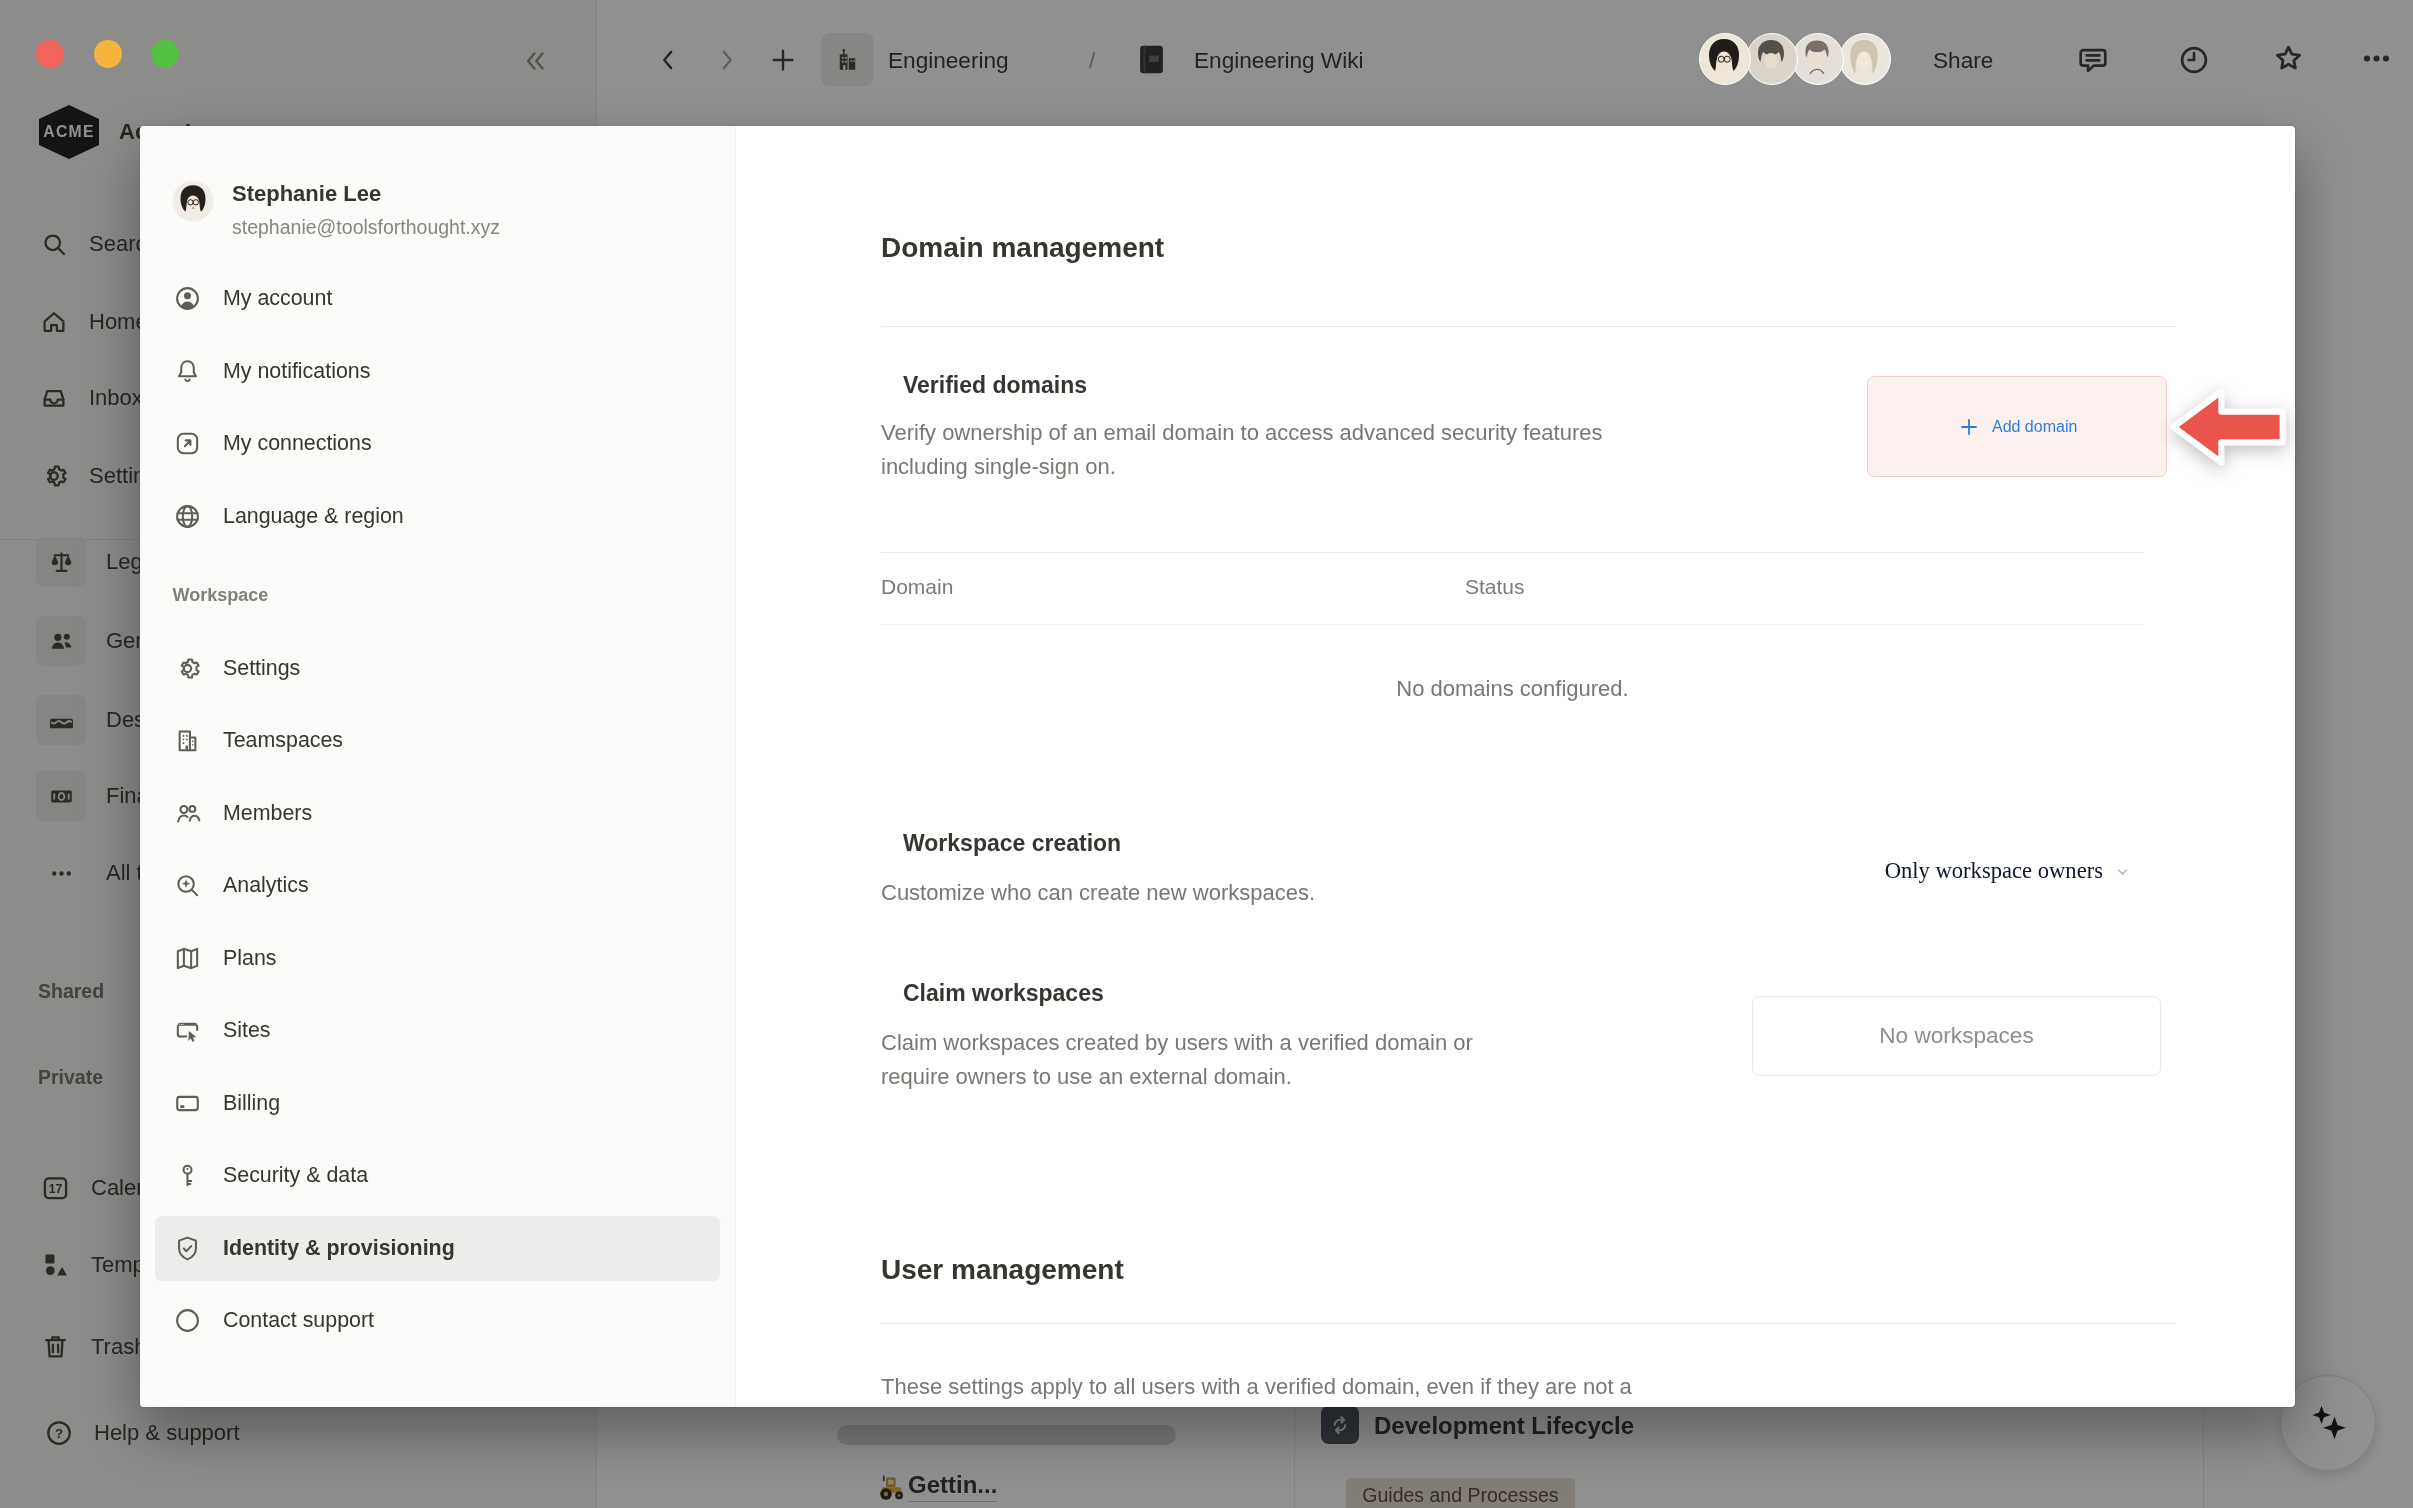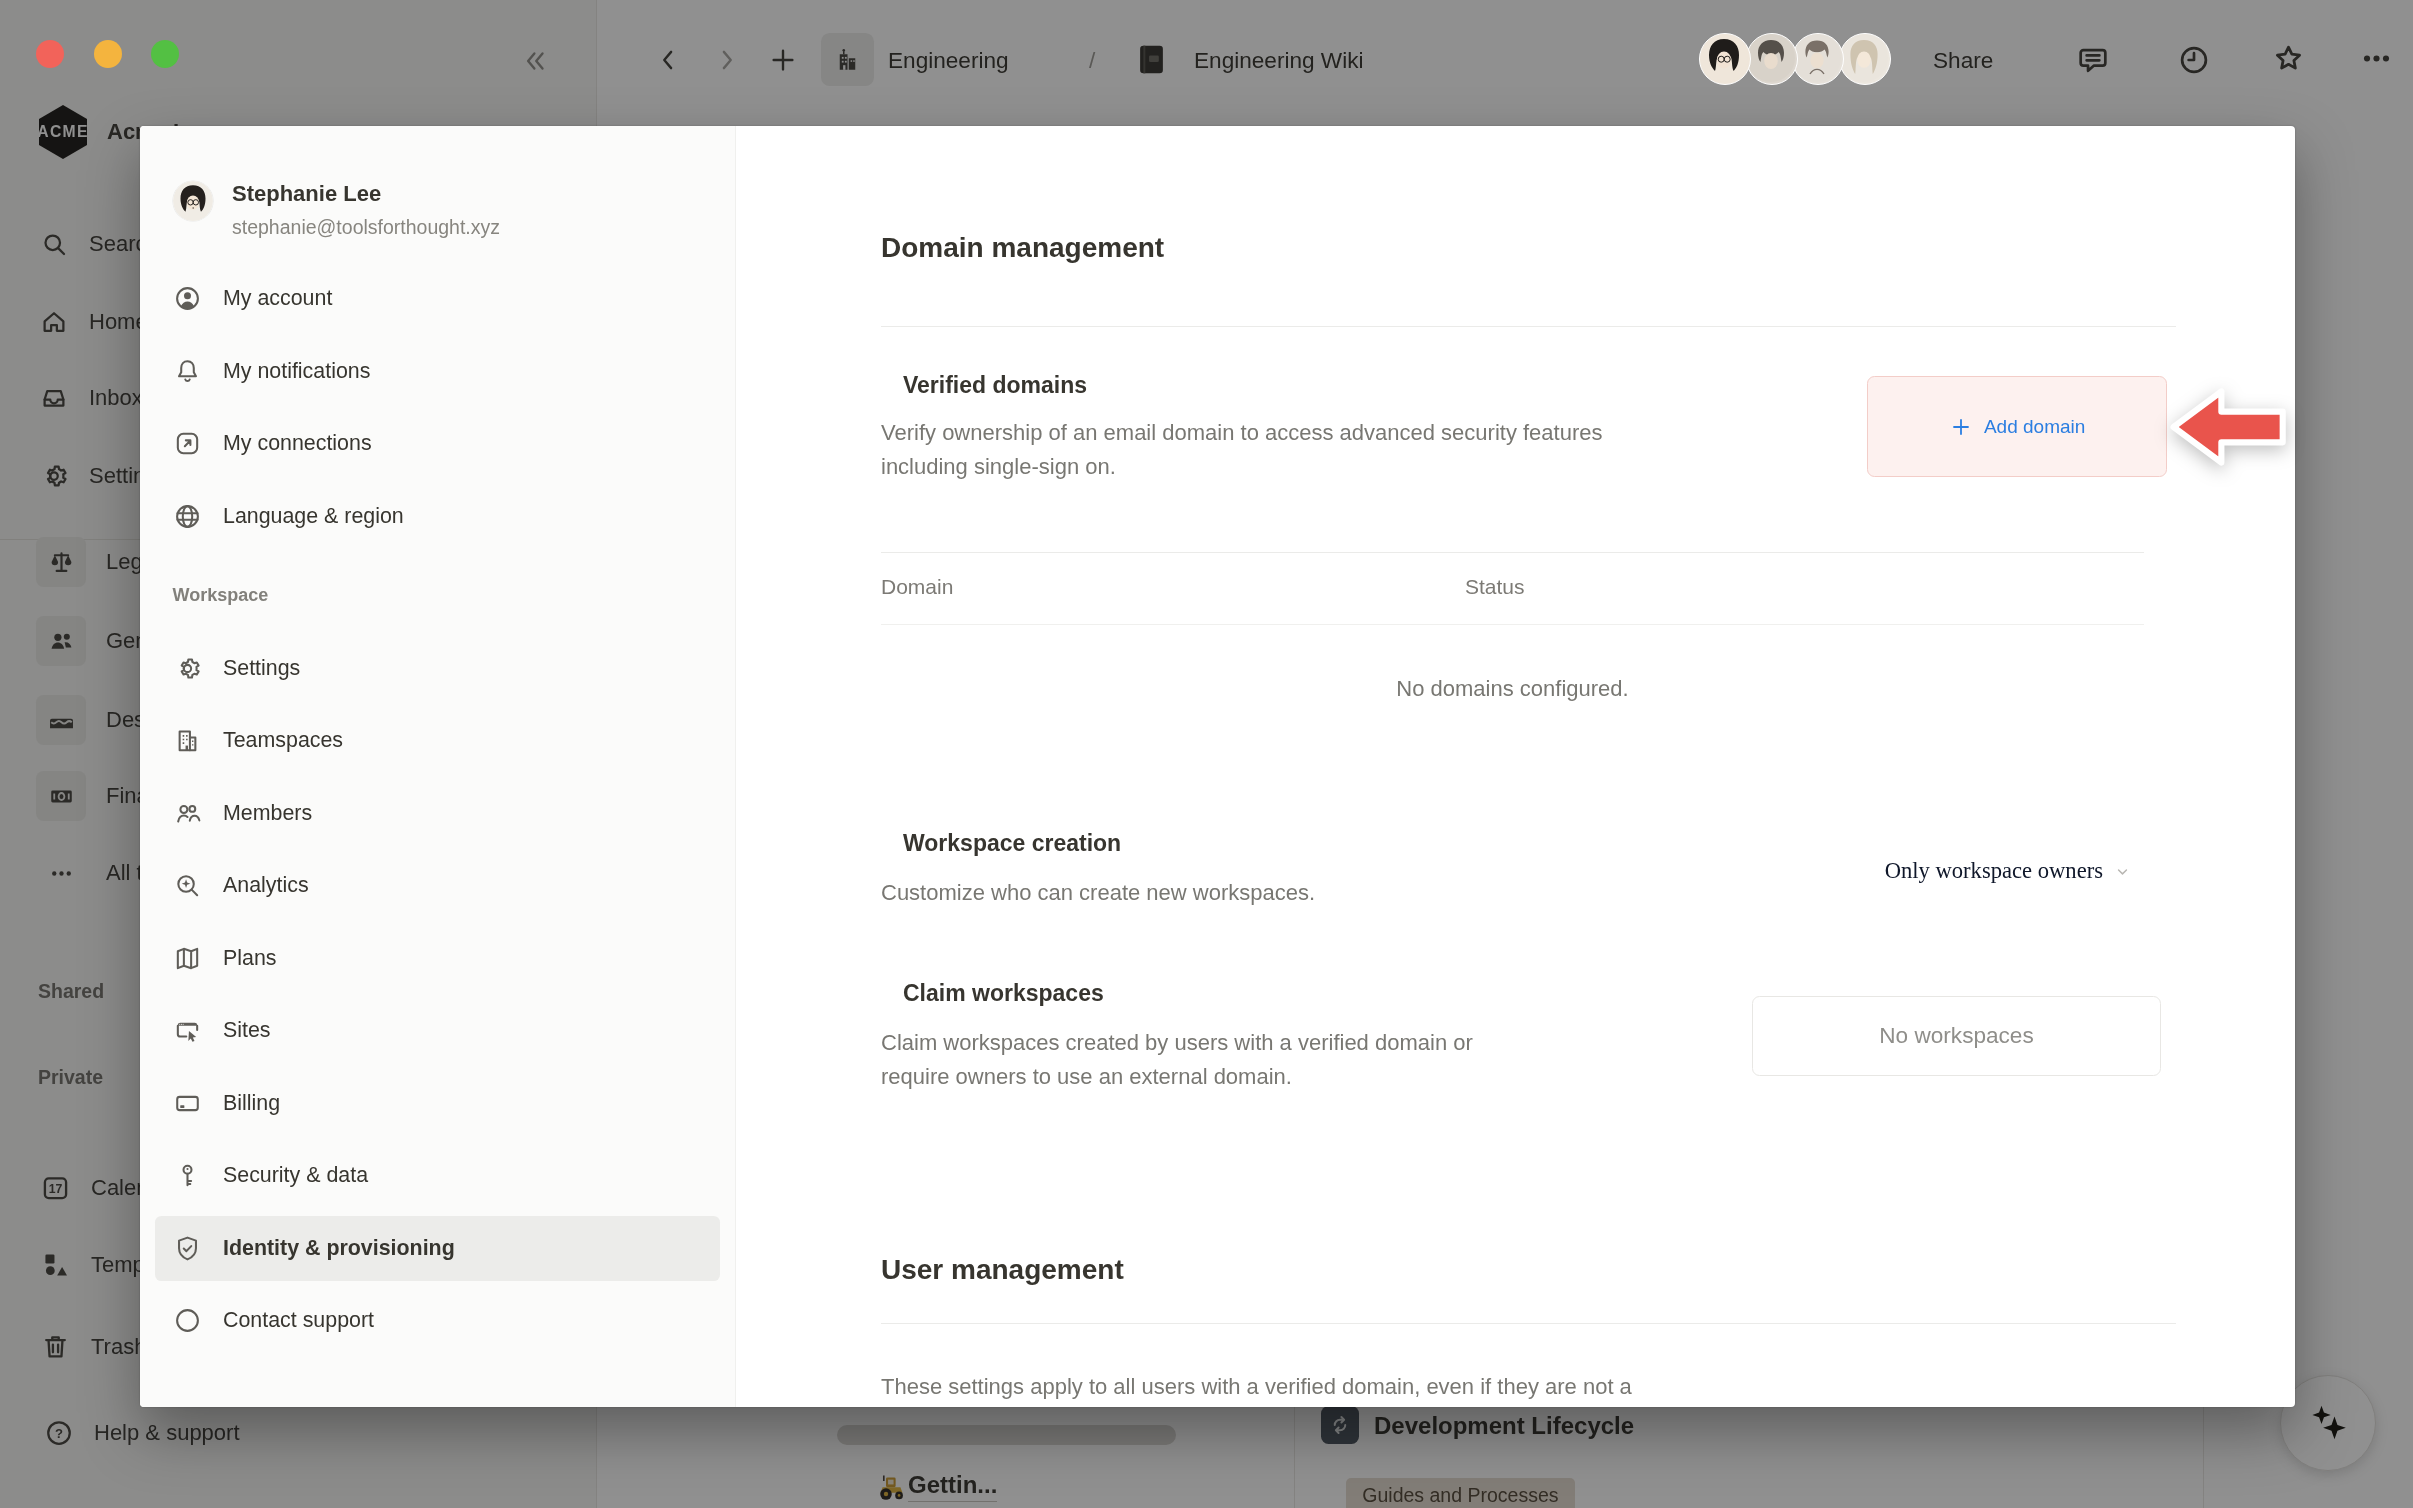--- a/index.html
+++ b/index.html
@@ -7,21 +7,21 @@
   body { font-family:"Liberation Sans","DejaVu Sans",sans-serif; color:#37352f; }
   #stage { position:relative; width:2413px; height:1508px; overflow:hidden; background:#fff; }
 
   
   .app { position:absolute; inset:0; }
   .app-sidebar { position:absolute; left:0; top:0; width:597px; height:1508px; background:#f7f7f5; border-right:0.6px solid #e9e7e4; }
   .sbrow { position:absolute; left:39px; display:flex; align-items:center; gap:20px; }
   .sbrow .lbl { font-size:22px; color:#3f3d38; white-space:nowrap; }
   .sbrow .lbl.bold { font-weight:700; }
   .sb-head { position:absolute; left:38px; font-size:19.5px; font-weight:700; color:#73716c; white-space:nowrap; }
-  .acme-badge { width:48px; height:54px; background:#1d1b18; clip-path:polygon(50% 0,100% 26%,100% 74%,50% 100%,0 74%,0 26%); display:flex; align-items:center; justify-content:center; color:#fff; font-size:15.7px; font-weight:800; letter-spacing:1.3px; }
+  .acme-badge { width:60px; height:54px; background:#1d1b18; clip-path:polygon(50% 0,100% 26%,100% 74%,50% 100%,0 74%,0 26%); display:flex; align-items:center; justify-content:center; color:#fff; font-size:15.7px; font-weight:800; letter-spacing:1.3px; }
   .ts-tile { width:50px; height:50px; border-radius:7.5px; background:#ebebe8; display:flex; align-items:center; justify-content:center; }
   .sb-div { position:absolute; left:0; right:0; top:539px; border-top:0.6px solid #e3e1dc; }
 
   .toolbar { position:absolute; left:598px; right:0; top:0; height:119px; background:#fff; }
   .ticon { position:absolute; top:45px; width:30px; height:30px; }
   .crumb-tile { position:absolute; top:33px; width:53px; height:53px; border-radius:8.8px; background:#ececea; display:flex; align-items:center; justify-content:center; }
   .crumb-txt { position:absolute; top:48px; font-size:22.6px; color:#37352f; white-space:nowrap; }
   .avatar { position:absolute; top:33px; width:52px; height:52px; border-radius:50%; border:1.9px solid #fff; overflow:hidden; }
 
   .canvas-bottom { position:absolute; left:598px; right:0; top:1376px; bottom:0; background:#fff; }
@@ -54,21 +54,21 @@
   .mrow.sel .lbl { font-weight:700; }
   .m-sec { font-size:18px; font-weight:700; color:#82807b; margin:36px 17.6px 30px; }
 
   .m-content { position:absolute; left:596px; top:0; right:0; bottom:0; }
   .abs { position:absolute; }
   .h1 { font-size:28px; font-weight:700; color:#37352f; }
   .h2 { font-size:23px; font-weight:700; color:#37352f;margin-left:22px; }
   .body-gray { font-size:22px; color:#787772; line-height:34px; }
   .hr { border-top:0.9px solid #ebebe9; }
   .add-btn { left:1131px; top:250px; width:300px; height:101px; border-radius:7.5px; background:#fdf1ef; border:1.3px solid #f3cdc8; display:flex; align-items:center; justify-content:center; gap:11.3px; cursor:pointer; }
-  .add-btn .lbl { font-size:19px; font-weight:500; color:#2b7ee1; }
+  .add-btn .lbl { font-size:16px; font-weight:500; color:#2b7ee1; }
   .th { font-size:21px; color:#7c7a75; }
   .dd { right:163px; top:732px; display:flex; align-items:center; gap:10px; }
   .dd .lbl { font-size:22.6px; color:#0f172a; white-space:nowrap;font-family:Liberation Serif, serif; }
   .ghost-btn { left:1016px; top:870px; width:409px; height:80px; border-radius:7.5px; border:0.9px solid #e8e7e4; background:#fff; display:flex; align-items:center; justify-content:center; }
   .ghost-btn .lbl { font-size:22.6px; color:#8f8e8a; }
   .clip-line { white-space:nowrap; overflow:hidden; }
 
   .anno-arrow { position:absolute; left:2166px; top:381px; width:123px; height:92px; z-index:50; filter:drop-shadow(0 5px 8.8px rgba(0,0,0,.25)); }
 
   .ic { stroke:#5f5d58; fill:none; stroke-width:1.7; stroke-linecap:round; stroke-linejoin:round; }

